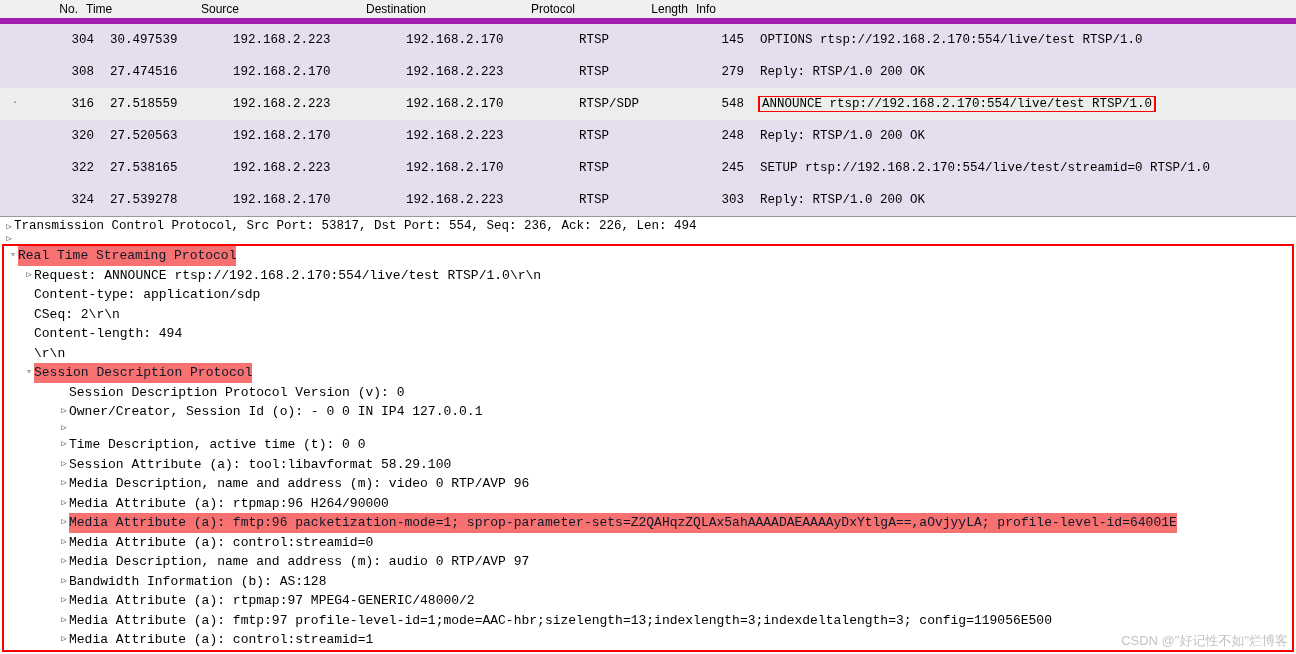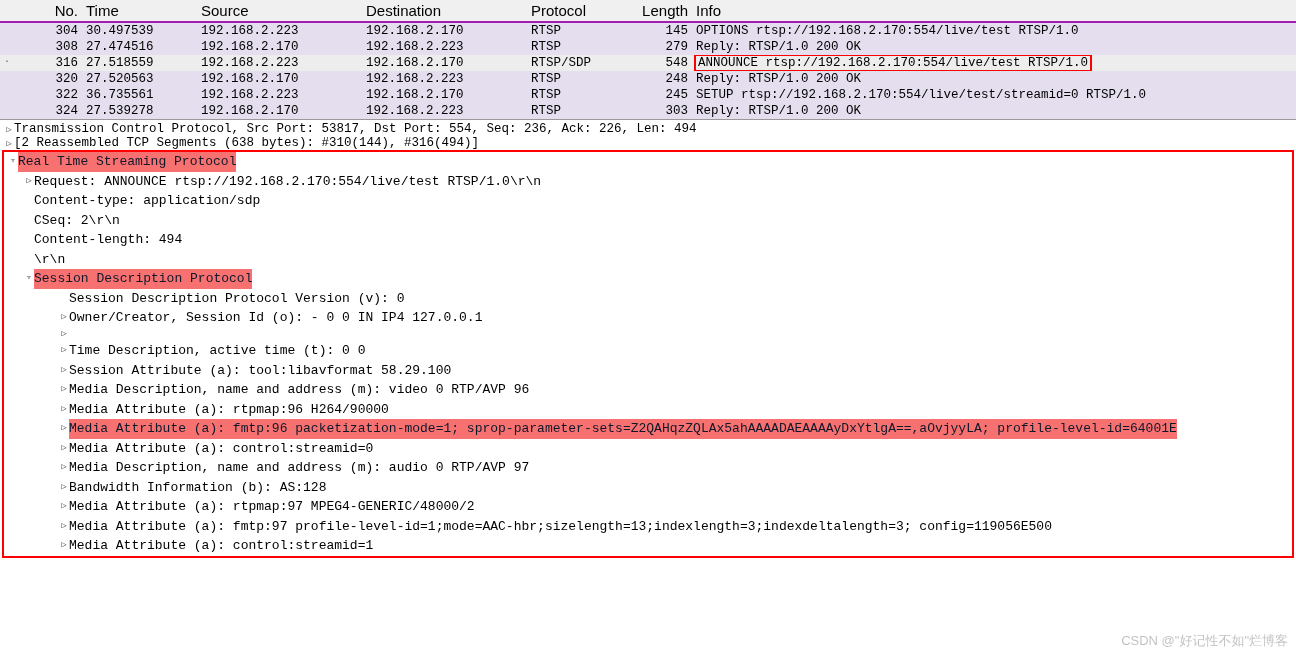--- a/index.html
+++ b/index.html
@@ -12,32 +12,33 @@
   height: 654px;
   overflow: hidden;
   position: relative;
 }
 .packet-list {
   border-bottom: 1px solid #999;
 }
 .packet-header {
   display: flex;
   background: #f0f0f0;
-  border-bottom: 2px solid #a21caf;
+  border-bottom: 6px solid #a21caf;
   font-weight: normal;
   font-family: Tahoma, Arial, sans-serif;
-  font-size: 15px;
+  font-size: 12px;
   padding: 1px 0;
 }
 .packet-header > div {
   padding: 1px 4px;
 }
 .packet-row {
   display: flex;
-  padding: 0;
+  padding: 8px;
+  gap: 8px;
 }
 .packet-row > div {
   padding: 1px 4px;
   white-space: nowrap;
   overflow: hidden;
 }
 .col-no { width: 70px; text-align: right; padding-right: 6px; }
 .col-time { width: 115px; }
 .col-src { width: 165px; }
 .col-dst { width: 165px; }
@@ -156,21 +157,21 @@
         <div class="col-time">27.520563</div>
         <div class="col-src">192.168.2.170</div>
         <div class="col-dst">192.168.2.223</div>
         <div class="col-proto">RTSP</div>
         <div class="col-len">248</div>
         <div class="col-info">Reply: RTSP/1.0 200 OK</div>
       </div>
       <div class="packet-row row-purple">
         <div class="row-marker"></div>
         <div class="col-no">322</div>
-        <div class="col-time">36.735561</div>
+        <div class="col-time">27.538165</div>
         <div class="col-src">192.168.2.223</div>
         <div class="col-dst">192.168.2.170</div>
         <div class="col-proto">RTSP</div>
         <div class="col-len">245</div>
         <div class="col-info">SETUP rtsp://192.168.2.170:554/live/test/streamid=0 RTSP/1.0</div>
       </div>
       <div class="packet-row row-purple">
         <div class="row-marker"></div>
         <div class="col-no">324</div>
         <div class="col-time">27.539278</div>
@@ -184,21 +185,20 @@
 </div>
 
 <div class="detail-pane-outer">
   <div class="pre-detail" id="pre-detail">
       <div class="tree-line">
         <span class="tree-toggle">▷</span>
         <span> Transmission Control Protocol, Src Port: 53817, Dst Port: 554, Seq: 236, Ack: 226, Len: 494</span>
       </div>
       <div class="tree-line">
         <span class="tree-toggle">▷</span>
-        <span> [2 Reassembled TCP Segments (638 bytes): #310(144), #316(494)]</span>
       </div>
     </div>
   <div class="detail-pane" id="detail-tree">
       <div class="tree-line ind0">
         <span class="tree-toggle">▿</span>
         <span class="hl-red">Real Time Streaming Protocol</span>
       </div>
       <div class="tree-line ind1">
         <span class="tree-toggle">▷</span>
         <span>Request: ANNOUNCE rtsp://192.168.2.170:554/live/test RTSP/1.0\r\n</span>

